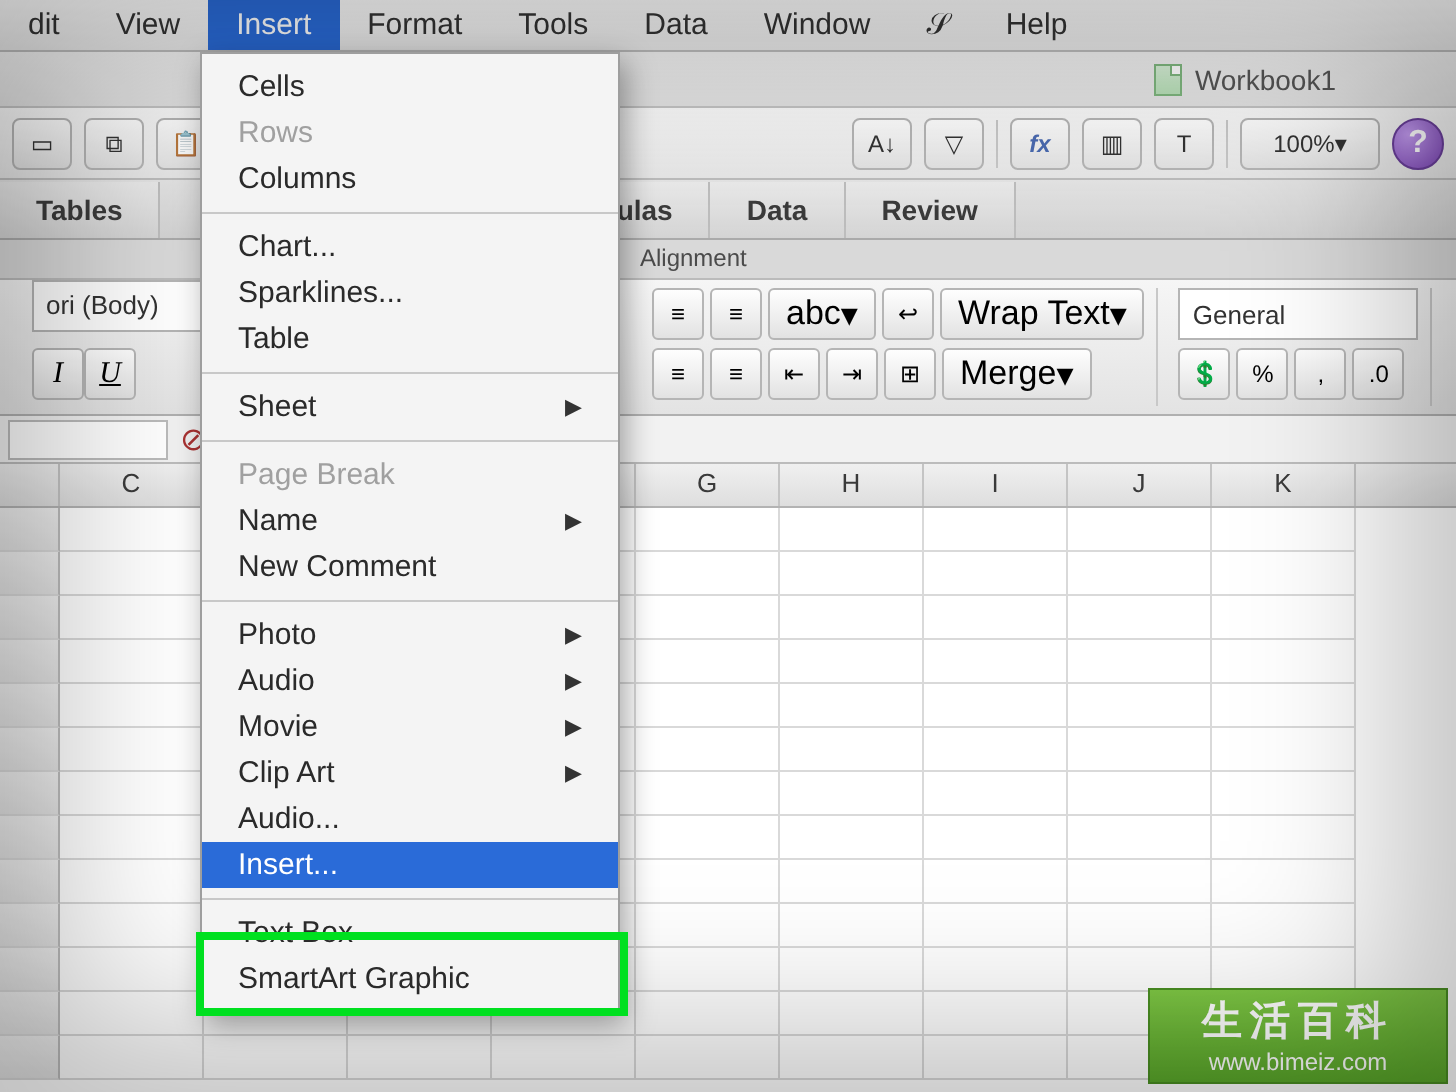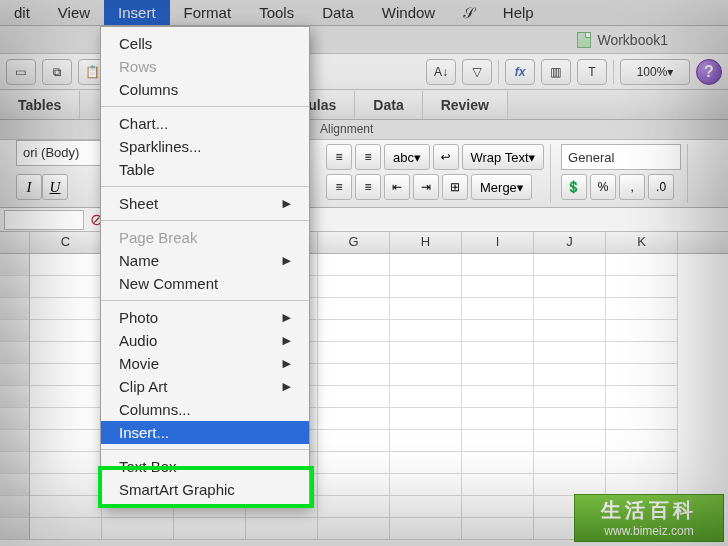--- a/index.html
+++ b/index.html
@@ -29,21 +29,21 @@
 
 
 .ribbonlabels { height: 20px; background: #d9d9d9; display: flex; font-size: 12px; color: #4b4b4b; border-bottom: 1px solid #bbb; }
 .ribbonlabels div { flex: 1; text-align: left; padding-top: 2px; }
 
 
 .ribbon { height: 68px; background: linear-gradient(#f6f6f6,#e3e3e3); border-bottom: 1px solid #b0b0b0; display: flex; padding: 4px 6px; gap: 4px; }
 .group { display: flex; flex-direction: column; gap: 4px; padding: 0 6px; border-right: 1px solid #c8c8c8; }
 .row { display: flex; gap: 3px; align-items: center; }
 .sq { width: 26px; height: 26px; border: 1px solid #b5b5b5; border-radius: 3px; background: linear-gradient(#fefefe,#e2e2e2); display: flex; align-items: center; justify-content: center; font-size: 12px; }
-.wrap-btn { width: auto; padding: 0 8px; font-size: 13px; }
+.wrap-btn { width: auto; padding: 0 8px; font-size: 17px; }
 .number-box { width: 120px; height: 26px; border: 1px solid #b5b5b5; background: #fff; padding: 0 6px; display: flex; align-items: center; font-size: 13px; color: #333; }
 
 
 .leftcol { position: absolute; left: 16px; top: 140px; width: 100px; }
 .fontname { height: 26px; background: #fff; border: 1px solid #b5b5b5; font-size: 13px; padding: 4px 6px; color: #333; }
 .fmt-row { display: flex; margin-top: 8px; }
 .fmt-row .sq { font-style: italic; font-family: "Times New Roman", serif; font-size: 15px; }
 .underline { text-decoration: underline; }
 
 
@@ -410,21 +410,21 @@
     </div>
   <div class="mi">
       <span>Movie</span>
       <span class="arrow">▶</span>
     </div>
   <div class="mi">
       <span>Clip Art</span>
       <span class="arrow">▶</span>
     </div>
   <div class="mi">
-      <span>Columns...</span>
+      <span>Audio...</span>
     </div>
   <div class="mi sel">
       <span>Insert...</span>
     </div>
   <hr>
   <div class="mi">
       <span>Text Box</span>
     </div>
   <div class="mi">
       <span>SmartArt Graphic</span>

